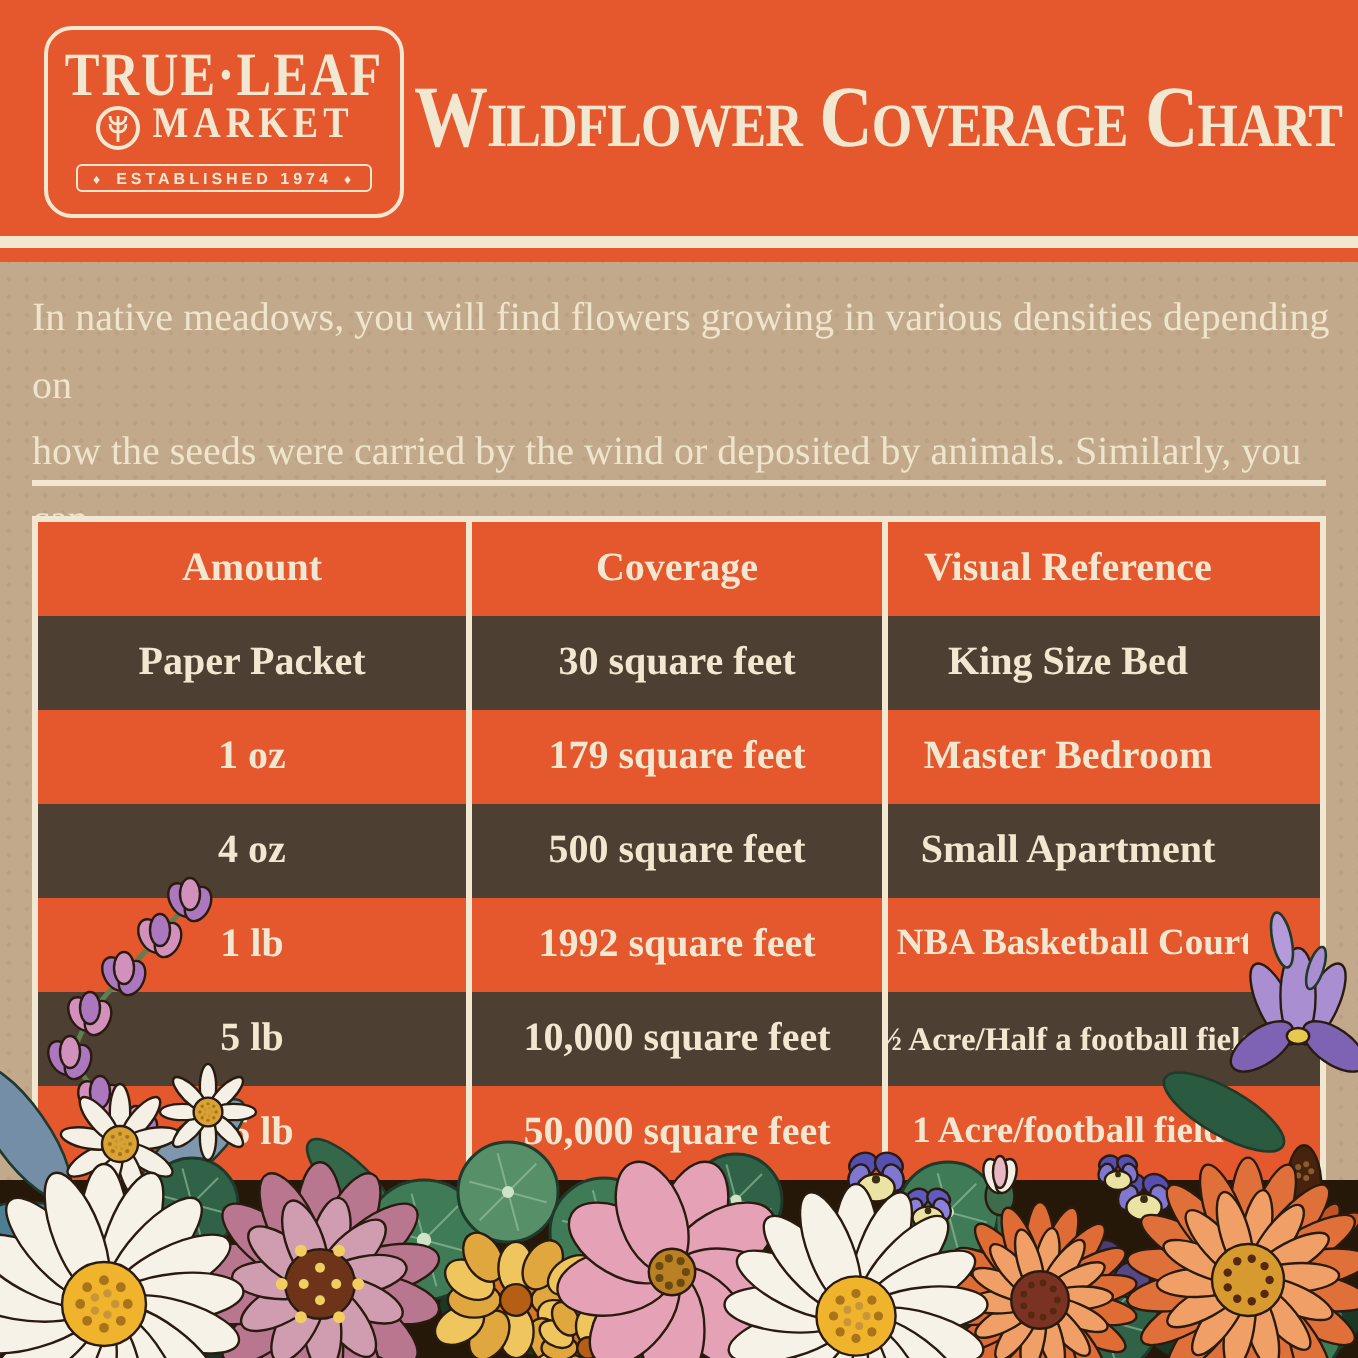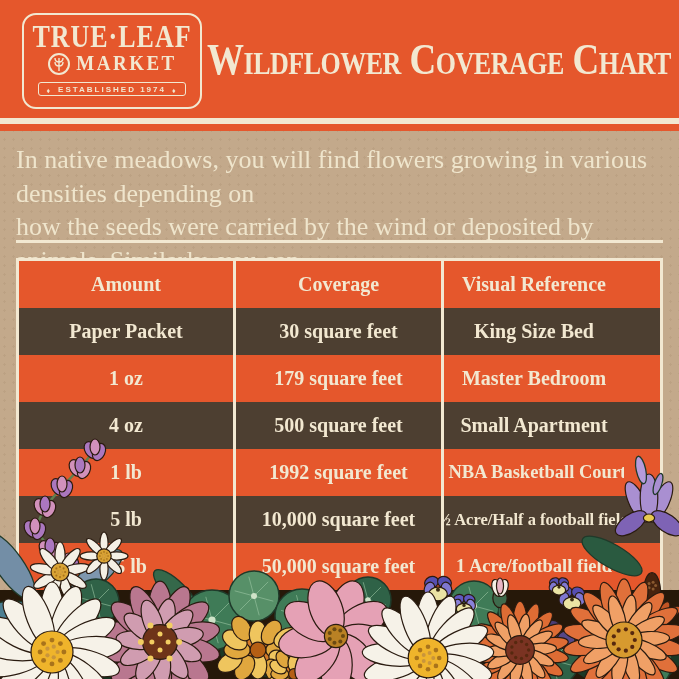--- a/index.html
+++ b/index.html
@@ -36,21 +36,21 @@
   .title{
     position:absolute;left:206px;top:0;width:466px;height:118px;
     display:flex;align-items:center;justify-content:center;
     color:var(--cream);font-variant:small-caps;font-weight:bold;font-size:37px;
     letter-spacing:-0.5px;transform:scaleY(1.18);transform-origin:center;
     white-space:nowrap;
   }
   
   .intro{
     position:absolute;left:16px;top:143px;width:650px;
-    color:#EFE5CC;font-size:26px;line-height:33.5px;
+    color:#EFE5CC;font-size:20px;line-height:33.5px;
   }
   .divider{position:absolute;left:16px;top:240px;width:647px;height:2.5px;background:var(--cream);}
   
   .ctable{
     position:absolute;left:16px;top:258px;width:647px;
     border-top:3px solid var(--cream);
     border-left:3px solid var(--cream);
     border-right:3px solid var(--cream);
     box-sizing:border-box;z-index:1;
   }

